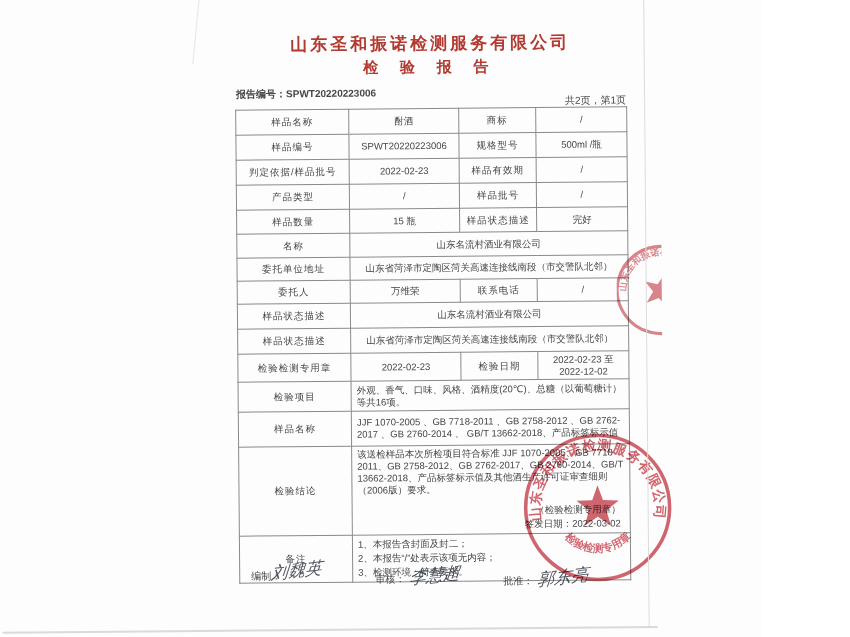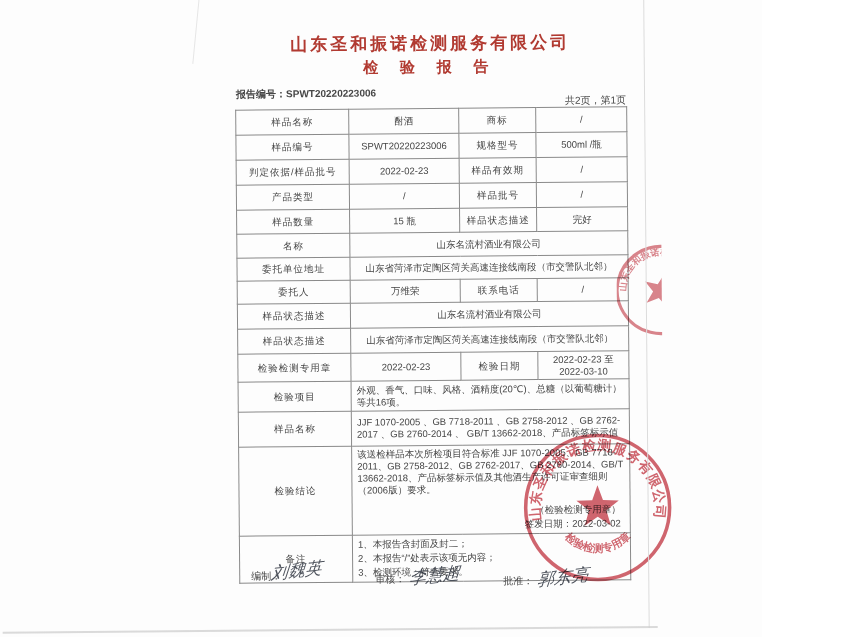--- a/index.html
+++ b/index.html
@@ -108,21 +108,21 @@
       <tr style="height:25px">
         <td class="lbl">样品状态描述</td>
         <td colspan="3">山东省菏泽市定陶区菏关高速连接线南段（市交警队北邻）</td>
       </tr>
       <tr style="height:28px">
         <td class="lbl">检验检测专用章</td>
         <td>2022-02-23</td>
         <td class="lbl">检验日期</td>
         <td>
           <div>2022-02-23 至</div>
-          <div>2022-03-10</div>
+          <div>2022-12-02</div>
         </td>
       </tr>
       <tr style="height:30px">
         <td class="lbl">检验项目</td>
         <td colspan="3" class="left">外观、香气、口味、风格、酒精度(20℃)、总糖（以葡萄糖计）等共16项。</td>
       </tr>
       <tr style="height:35px">
         <td class="lbl">样品名称</td>
         <td colspan="3" class="left">JJF 1070-2005 、GB 7718-2011 、GB 2758-2012 、GB 2762-2017 、GB 2760-2014 、 GB/T 13662-2018、产品标签标示值</td>
       </tr>

